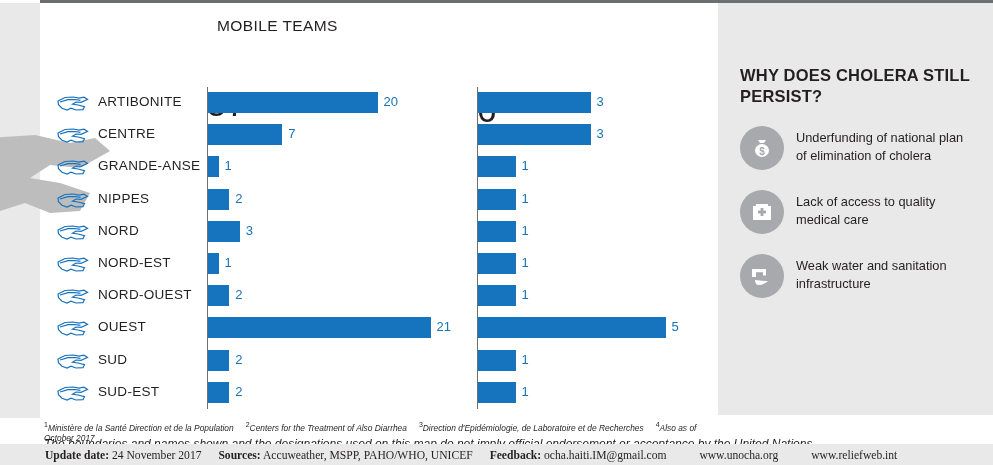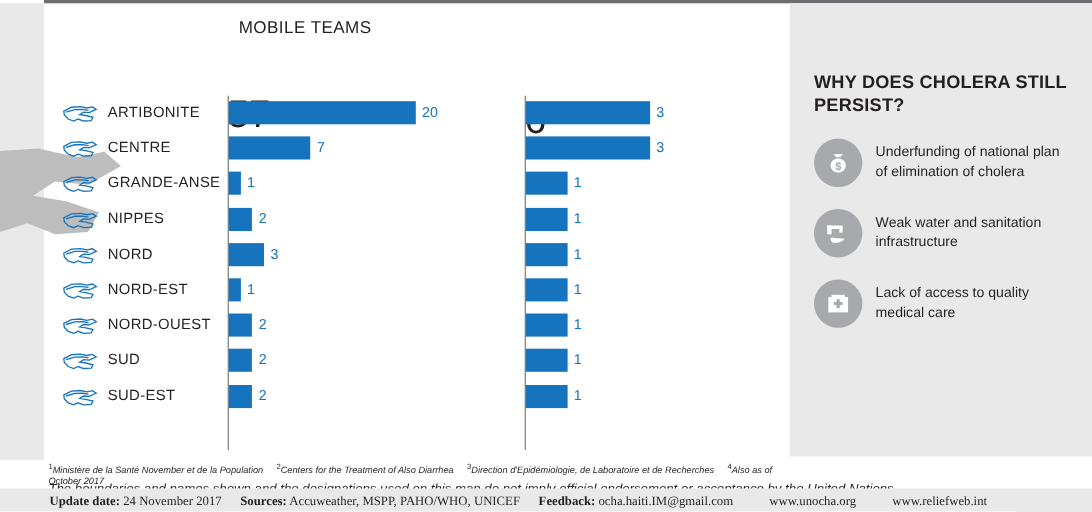--- a/index.html
+++ b/index.html
@@ -265,20 +265,32 @@
         <span class="row-icon"><svg width="38" height="26" viewBox="0 0 38 26">
   <path d="M2 11 L9 7.5 L17 7 L23 8.2 L28 7.2 L31.5 9.5 L25 12.4 L20 12 L16.5 14.2
            L22 15 L28.5 16.6 L27 19.6 L20 20 L15 18.2 L11 20 L6 18.2 L2.5 14.6 Z" fill="none" stroke="#1673bd" stroke-width="1.2"></path>
   <path d="M4 12 L12 9.6 L19 9.5 L24.5 10.3" fill="none" stroke="#1673bd" stroke-width="1.2"></path>
 </svg></span>
         <span class="row-label">NORD-OUEST</span>
         <span class="bar bar-mt" style="width:21.2px"></span>
         <span class="bar-val" style="left:195.2px">2</span>
         <span class="bar bar-org" style="width:37.5px"></span>
         <span class="bar-val" style="left:481.5px">1</span>
+      </div>
+      <div class="row">
+        <span class="row-icon"><svg width="38" height="26" viewBox="0 0 38 26">
+  <path d="M2 11 L9 7.5 L17 7 L23 8.2 L28 7.2 L31.5 9.5 L25 12.4 L20 12 L16.5 14.2
+           L22 15 L28.5 16.6 L27 19.6 L20 20 L15 18.2 L11 20 L6 18.2 L2.5 14.6 Z" fill="none" stroke="#1673bd" stroke-width="1.2"></path>
+  <path d="M4 12 L12 9.6 L19 9.5 L24.5 10.3" fill="none" stroke="#1673bd" stroke-width="1.2"></path>
+</svg></span>
+        <span class="row-label">OUEST</span>
+        <span class="bar bar-mt" style="width:222.6px"></span>
+        <span class="bar-val" style="left:396.6px">21</span>
+        <span class="bar bar-org" style="width:187.5px"></span>
+        <span class="bar-val" style="left:631.5px">5</span>
       </div>
       <div class="row">
         <span class="row-icon"><svg width="38" height="26" viewBox="0 0 38 26">
   <path d="M2 11 L9 7.5 L17 7 L23 8.2 L28 7.2 L31.5 9.5 L25 12.4 L20 12 L16.5 14.2
            L22 15 L28.5 16.6 L27 19.6 L20 20 L15 18.2 L11 20 L6 18.2 L2.5 14.6 Z" fill="none" stroke="#1673bd" stroke-width="1.2"></path>
   <path d="M4 12 L12 9.6 L19 9.5 L24.5 10.3" fill="none" stroke="#1673bd" stroke-width="1.2"></path>
 </svg></span>
         <span class="row-label">SUD</span>
         <span class="bar bar-mt" style="width:21.2px"></span>
         <span class="bar-val" style="left:195.2px">2</span>
@@ -308,44 +320,44 @@
           <svg width="24" height="24" viewBox="0 0 24 24">
             <path d="M8 4 h8 l-2 3 h-4 z" fill="#fff"></path>
             <ellipse cx="12" cy="14.5" rx="7" ry="6.5" fill="#fff"></ellipse>
             <text x="12" y="18.5" font-size="10" font-family="Liberation Sans" font-weight="bold" fill="#a7a9ac" text-anchor="middle">$</text>
           </svg>
         </span>
         <span class="panel-text">Underfunding of national plan of elimination of cholera</span>
       </div>
       <div class="panel-item">
         <span class="panel-circle">
+          <svg width="24" height="24" viewBox="0 0 24 24">
+            <rect x="3" y="6" width="18" height="14" fill="#fff"></rect>
+            <rect x="10.6" y="8" width="2.8" height="8" fill="#a7a9ac"></rect>
+            <rect x="8" y="10.6" width="8" height="2.8" fill="#a7a9ac"></rect>
+            <rect x="6" y="4" width="12" height="2" fill="#fff"></rect>
+          </svg>
+        </span>
+        <span class="panel-text">Lack of access to quality medical care</span>
+      </div>
+      <div class="panel-item">
+        <span class="panel-circle">
           <svg width="26" height="24" viewBox="0 0 26 24">
             <rect x="3" y="5" width="4" height="8" fill="#fff"></rect>
             <rect x="3" y="5" width="14" height="3.2" fill="#fff"></rect>
             <rect x="14" y="7" width="3" height="4.5" fill="#fff"></rect>
             <path d="M6 16 q7 1 13 1 q-4 4 -9 4 q-4 0 -4 -5z" fill="#fff"></path>
           </svg>
         </span>
         <span class="panel-text">Weak water and sanitation infrastructure</span>
       </div>
-      <div class="panel-item">
-        <span class="panel-circle">
-          <svg width="24" height="24" viewBox="0 0 24 24">
-            <rect x="3" y="6" width="18" height="14" fill="#fff"></rect>
-            <rect x="10.6" y="8" width="2.8" height="8" fill="#a7a9ac"></rect>
-            <rect x="8" y="10.6" width="8" height="2.8" fill="#a7a9ac"></rect>
-            <rect x="6" y="4" width="12" height="2" fill="#fff"></rect>
-          </svg>
-        </span>
-        <span class="panel-text">Lack of access to quality medical care</span>
-      </div>
     </div>
 </div>
 
-<div class="footnotes" id="footnotes"><span><sup>1</sup><i>Ministère de la Santé November et de la Population</i></span><span><sup>2</sup><i>Centers for the Treatment of Also Diarrhea</i></span><span><sup>3</sup><i>Direction d'Epidémiologie, de Laboratoire et de Recherches</i></span><span><sup>4</sup><i>Also as of October 2017</i></span></div>
+<div class="footnotes" id="footnotes"><span><sup>1</sup><i>Ministère de la Santé Direction et de la Population</i></span><span><sup>2</sup><i>Centers for the Treatment of Also Diarrhea</i></span><span><sup>3</sup><i>Direction d'Epidémiologie, de Laboratoire et de Recherches</i></span><span><sup>4</sup><i>Also as of October 2017</i></span></div>
 
 <div class="disclaimer">The boundaries and names shown and the designations used on this map do not imply official endorsement or acceptance by the United Nations.</div>
 
 <div class="bottom-bar"></div>
 <div class="bottom-line">
   <b>Update date:</b>
   <span>24 November 2017</span><span class="sp"></span>
   <b>Sources:</b>
   <span>Accuweather, MSPP, PAHO/WHO, UNICEF</span><span class="sp"></span>
   <b>Feedback:</b>

